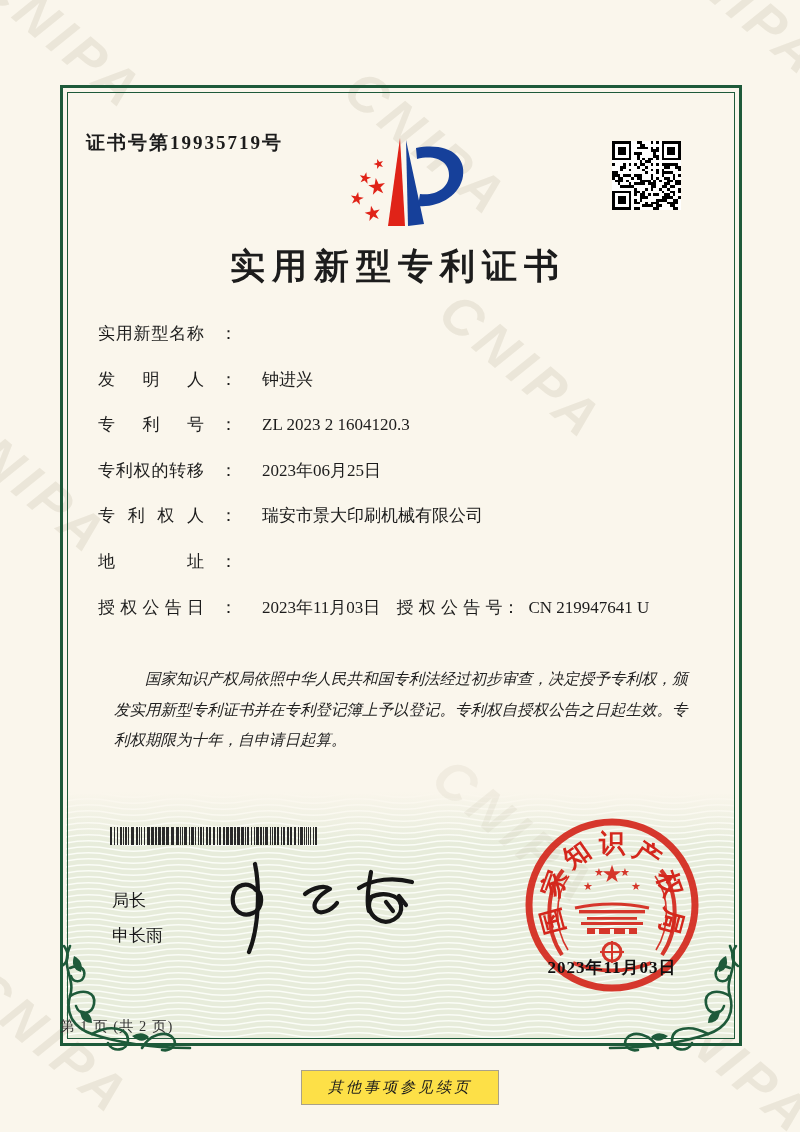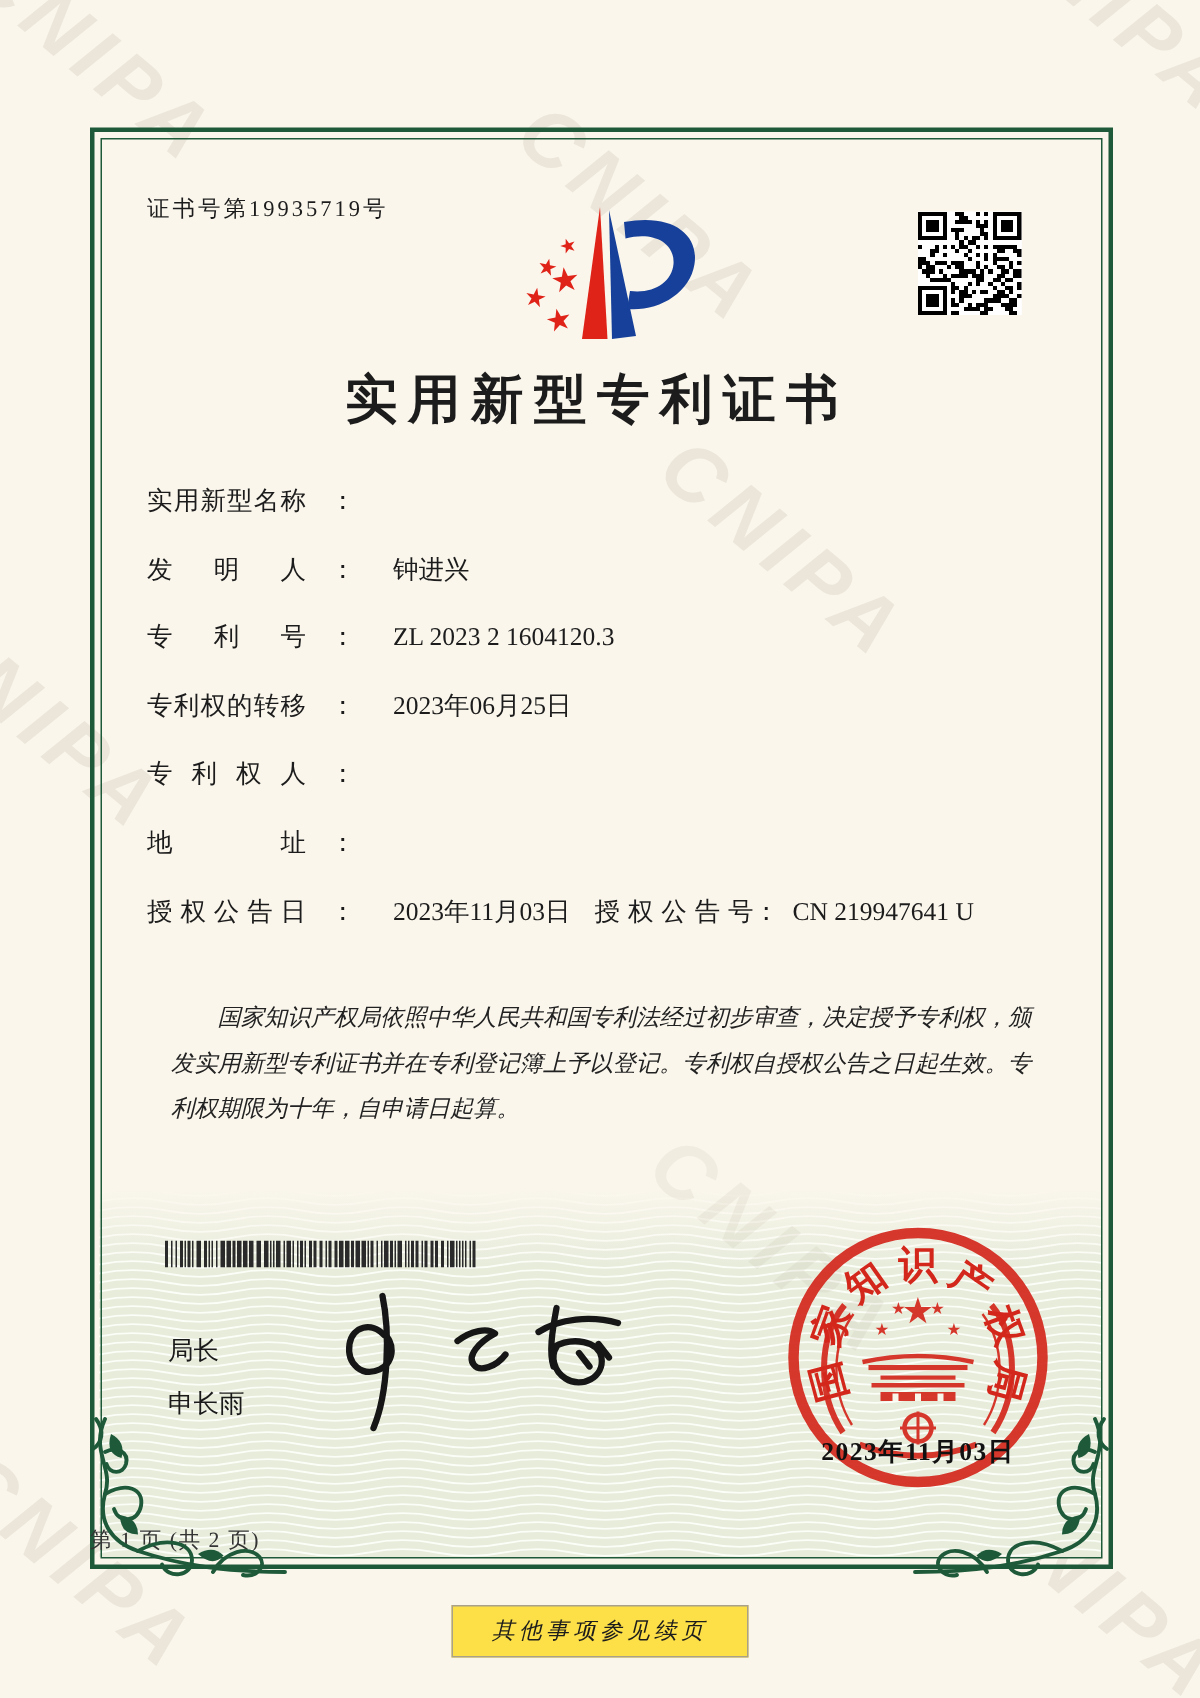--- a/index.html
+++ b/index.html
@@ -9,21 +9,21 @@
   
   .wm{position:absolute;font-family:"Liberation Sans","DejaVu Sans",sans-serif;
       font-weight:700;font-style:italic;font-size:54px;letter-spacing:6px;
       color:#b3a98f;opacity:.20;transform:rotate(40deg);white-space:nowrap;z-index:1;}
   
   .frame{left:60px;top:85px;width:676px;height:955px;border:3px solid #1e5a3a;z-index:2;}
   .frame-inner{position:absolute;left:4px;top:4px;right:4px;bottom:4px;border:1px solid #1e5a3a;}
   
   .waves{left:66px;top:792px;width:668px;height:246px;z-index:2;}
   
-  .cert-no{left:98px;top:130px;font-size:15px;letter-spacing:2px;z-index:3;}
+  .cert-no{left:86px;top:130px;font-size:19px;letter-spacing:2px;z-index:3;font-weight:bold;}
   .logo{left:336px;top:128px;z-index:3;}
   .qr{left:612px;top:141px;width:69px;height:69px;background:#fff;z-index:3;}
   .title{left:60px;width:676px;top:243px;text-align:center;font-size:35px;font-weight:700;
          letter-spacing:7px;z-index:3;}
   
   .rows{left:98px;top:322px;width:610px;z-index:3;font-size:17px;}
   .row{height:45.6px;display:flex;align-items:flex-start;line-height:24px;gap:16px;}
   .lab{display:inline-block;width:106px;text-align:justify;text-align-last:justify;}
   .col{display:inline-block;}
   .val{margin-left:9px;}
@@ -327,20 +327,21 @@
     <span class="val">ZL 2023 2 1604120.3</span>
   </div>
   <div class="row">
     <span class="lab">专利权的转移</span>
       <span class="col">：</span>
     <span class="val">2023年06月25日</span>
   </div>
   <div class="row">
     <span class="lab">专利权人</span>
       <span class="col">：</span>
+    <span class="val">瑞安市景大印刷机械有限公司</span>
   </div>
   <div class="row">
     <span class="lab">地址</span>
       <span class="col">：</span>
   </div>
   <div class="row">
     <span class="lab">授权公告日</span>
       <span class="col">：</span>
     <span class="val">2023年11月03日</span>
     <span class="grant2">

